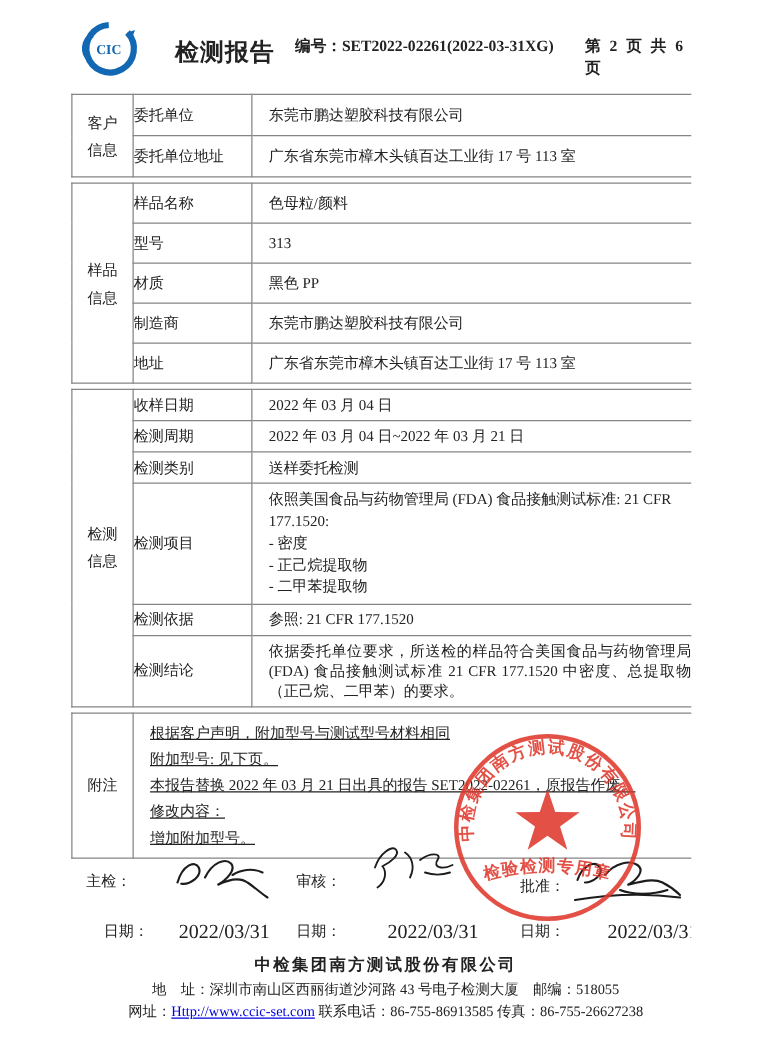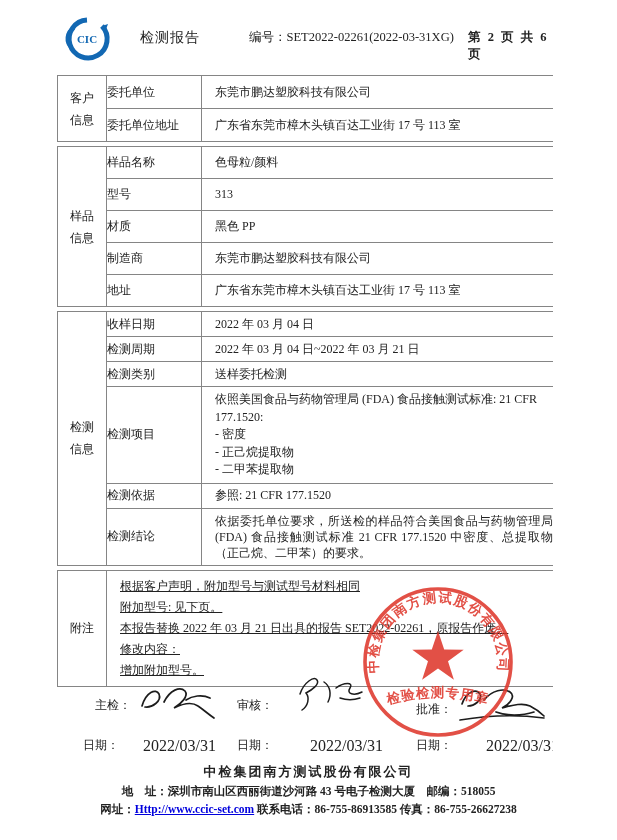--- a/index.html
+++ b/index.html
@@ -4,22 +4,22 @@
 <style>
   * { margin:0; padding:0; box-sizing:border-box; }
   html,body { background:#fff; }
   .page {
     position:relative; width:553px; height:840px; background:#fff;
     font-family:"Liberation Serif","DejaVu Serif",serif;
     color:#222; overflow:hidden;
   }
   
   .logo { position:absolute; left:58px; top:14px; }
-  .hdr-title { position:absolute; left:140px; top:29px; font-size:14px; font-weight:normal; letter-spacing:1px;text-align:center; }
-  .hdr-no { position:absolute; left:236px; top:29px; font-size:12.5px; font-weight:normal;margin-left:13px; }
+  .hdr-title { position:absolute; left:140px; top:29px; font-size:19px; font-weight:bold; letter-spacing:1px;text-align:center; }
+  .hdr-no { position:absolute; left:236px; top:29px; font-size:12.5px; font-weight:bold; }
   .hdr-page { position:absolute; left:468px; top:29px; font-size:12.5px; font-weight:bold; letter-spacing:2px; }
   
   .tables { position:absolute; left:57px; top:75px; width:506px; }
   table { border-collapse:collapse; width:506px; table-layout:fixed; margin-bottom:4px; }
   td { border:1px solid #858585; font-size:12px; vertical-align:middle; }
   col.c-sec { width:49px; } col.c-field { width:95px; } col.c-val { width:362px; }
   col.c-note { width:457px; }
   td.sec { text-align:center; line-height:22px; }
   td.f { padding-left:0; }
   td.v { padding-left:13px; }
@@ -36,21 +36,21 @@
   
   .sig-label { position:absolute; font-size:12px; }
   .sig-svg { position:absolute; }
   .date-label { position:absolute; font-size:12px;text-align:center; }
   .date-val { position:absolute; font-size:16px; }
   
   .stamp { position:absolute; left:356px; top:580px; opacity:.88; z-index:5; }
   
   .footer { position:absolute; left:0; top:763px; width:617px; text-align:center; }
   .footer-company { font-size:13px; font-weight:bold; letter-spacing:2px; }
-  .footer-line { font-size:11.5px; margin-top:3px;font-weight:bold; }
+  .footer-line { font-size:11.5px; margin-top:3px; }
   .footer-link { color:#0000dd; text-decoration:underline; }
 </style>
 </head>
 <body>
 
 <div class="page">
 
   <svg class="logo" width="58" height="50" viewBox="0 0 58 50">
     <g fill="none" stroke="#1268b3">
       <path d="M29 6 A19 19 0 1 0 44 12" stroke-width="5"></path>
@@ -179,21 +179,21 @@
           <div class="note-line">附加型号: 见下页。</div>
           <div class="note-line">本报告替换 2022 年 03 月 21 日出具的报告 SET2022-02261，原报告作废。</div>
           <div class="note-line">修改内容：</div>
           <div class="note-line">增加附加型号。</div>
         </td>
       </tr>
     </tbody>
       </table>
   </div>
 
-  <div class="sig-label" style="left:95px; top:697px;">主检：</div>
+  <div class="sig-label" style="left:69px; top:697px;">主检：</div>
   <svg class="sig-svg" style="left:128px; top:680px;" width="100" height="42" viewBox="0 0 100 42">
     <path d="M14 26 C18 12 28 8 31 14 C34 21 24 28 17 27 M36 22 C42 10 52 6 57 11 C61 16 53 24 46 28 C54 24 63 21 70 26 C76 30 80 34 86 38 M58 20 C64 16 74 14 82 18" fill="none" stroke="#1c1c1c" stroke-width="1.7" stroke-linecap="round"></path>
   </svg>
   <div class="sig-label" style="left:237px; top:697px;">审核：</div>
   <svg class="sig-svg" style="left:284px; top:672px;" width="92" height="42" viewBox="0 0 92 42">
     <path d="M16 22 C20 10 30 4 33 8 C36 12 28 18 22 21 C26 26 24 34 18 38 M40 10 C46 14 48 22 44 30 M52 16 C60 10 70 10 66 16 C62 22 70 24 78 20 M56 26 C62 28 70 28 76 26" fill="none" stroke="#1c1c1c" stroke-width="1.5" stroke-linecap="round"></path>
   </svg>
   <div class="sig-label" style="left:416px; top:701px;">批准：</div>
   <svg class="sig-svg" style="left:452px; top:682px;" width="100" height="46" viewBox="0 0 100 46">
     <path d="M10 22 C14 10 24 6 28 12 C31 18 22 24 16 24 M32 18 C40 8 52 6 58 10 C64 14 58 22 50 26 C58 24 70 20 78 24 C84 27 88 30 92 34 M44 30 C54 34 70 34 82 30 M8 38 C32 34 62 32 92 36" fill="none" stroke="#1c1c1c" stroke-width="1.7" stroke-linecap="round"></path>

